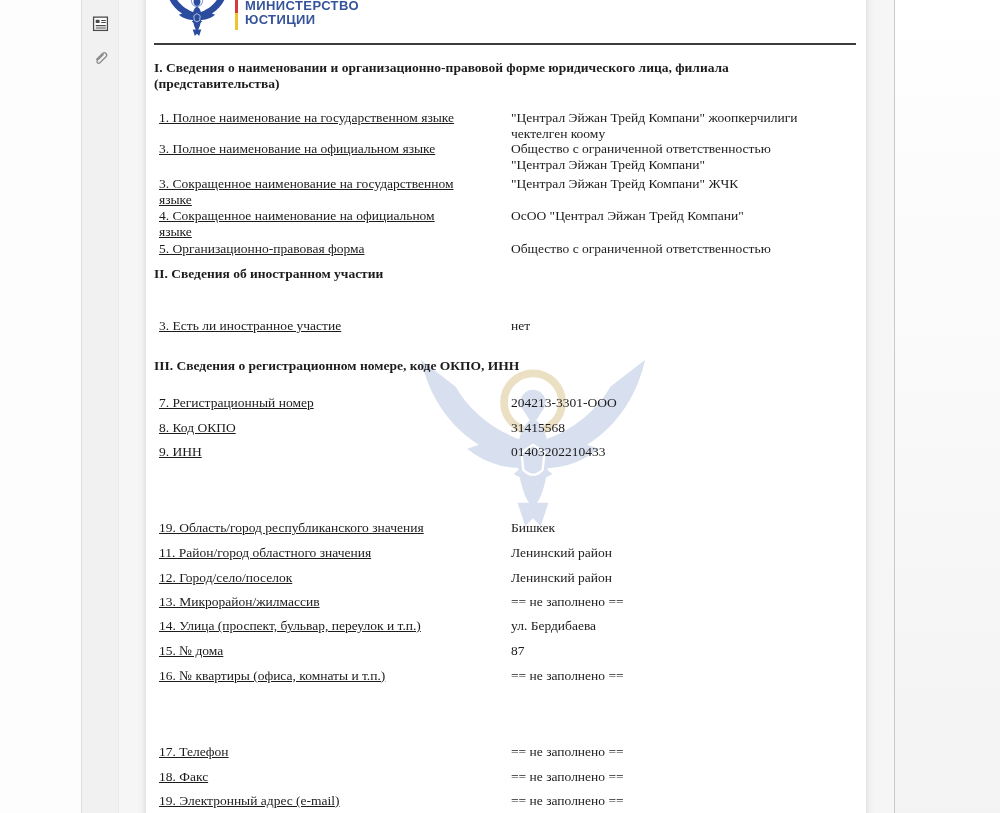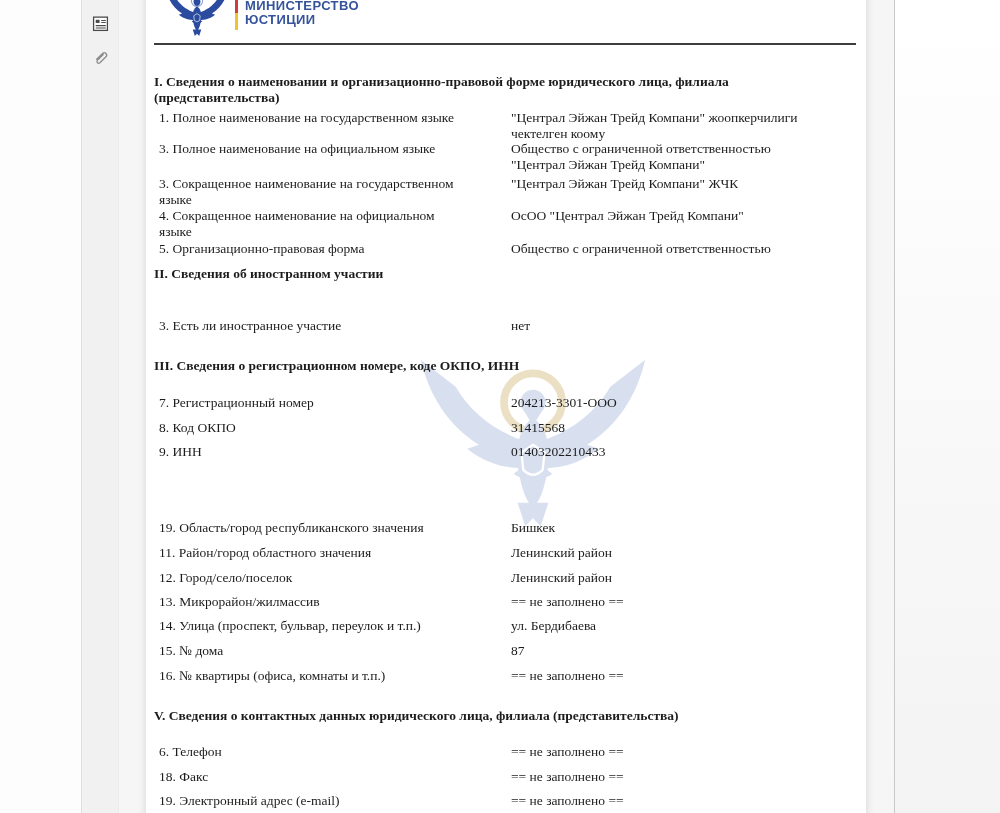--- a/index.html
+++ b/index.html
@@ -24,21 +24,21 @@
   .eagle-logo{position:absolute;left:19px;top:50px;width:64px;height:48px;}
   .logo-bar{position:absolute;left:89px;top:54px;width:3px;height:38px;
     background:linear-gradient(#d23c3c 0,#d23c3c 55%,#eec32d 55%,#eec32d 100%);}
   .logo-text{position:absolute;left:99px;top:61px;
     font-family:"Liberation Sans","DejaVu Sans",sans-serif;font-weight:bold;
     font-size:13px;line-height:13.5px;letter-spacing:.4px;color:#35549b;}
   .rule{position:absolute;left:8px;top:105px;width:702px;height:2px;background:#3d3d3d;}
   .watermark{position:absolute;left:271px;top:414px;width:232px;height:126px;opacity:.55;}
   .h{position:absolute;left:8px;width:702px;font-weight:bold;font-size:13.5px;line-height:15.5px;white-space:pre-line;}
   .row{position:absolute;left:13px;width:700px;font-size:13.5px;line-height:15.5px;}
-  .lbl{position:absolute;left:0;top:0;width:340px;white-space:pre-line;}
+  .lbl{position:absolute;left:0;top:0;width:340px;white-space:pre-line;text-decoration:underline;}
   .val{position:absolute;left:352px;top:0;width:352px;white-space:pre-line;}
 </style>
 </head>
 <body>
 
 <div class="left-panel"></div>
 
 <div class="toolstrip">
   <button class="tool-btn" style="top:15px">
     <span>
@@ -93,21 +93,21 @@
         <path d="M56 46 C42 42 28 32 20 18 L2 4 C6 22 16 38 32 48 L26 50 C36 58 46 60 54 60 L50 63 C54 66 58 66 60 66 Z"></path>
         <circle cx="60" cy="26" r="6.5"></circle>
         <path d="M55 30 L65 30 L60 38 Z"></path>
         <path d="M60 34 C66 38 69 46 68 58 C66 72 63 78 60 80 C57 78 54 72 52 58 C51 46 54 38 60 34 Z"></path>
         <path d="M52 78 L68 78 L64 90 L60 86 L56 90 Z"></path>
       </g>
       <path d="M60 48 L66 52 L65 61 Q60 66 55 61 L54 52 Z" fill="none" stroke="#ffffff" stroke-width="1.2"></path>
     </svg>
   </span>
 
-  <div class="h" style="top:136px">I. Сведения о наименовании и организационно-правовой форме юридического лица, филиала
+  <div class="h" style="top:122px">I. Сведения о наименовании и организационно-правовой форме юридического лица, филиала
 (представительства)</div>
   <div class="row" style="top:172px">
     <div class="lbl">1. Полное наименование на государственном языке</div>
     <div class="val">"Централ Эйжан Трейд Компани" жоопкерчилиги
 чектелген коому</div>
   </div>
   <div class="row" style="top:203px">
     <div class="lbl">3. Полное наименование на официальном языке</div>
     <div class="val">Общество с ограниченной ответственностью
 "Централ Эйжан Трейд Компани"</div>
@@ -169,23 +169,22 @@
   </div>
   <div class="row" style="top:705px">
     <div class="lbl">15. № дома</div>
     <div class="val">87</div>
   </div>
   <div class="row" style="top:730px">
     <div class="lbl">16. № квартиры (офиса, комнаты и т.п.)</div>
     <div class="val">== не заполнено ==</div>
   </div>
 
-  <div class="h" style="top:770px">V. Сведения о контактных данных юридического лица, филиала (представительства)</div>
   <div class="row" style="top:806px">
-    <div class="lbl">6. Телефон</div>
+    <div class="lbl">17. Телефон</div>
     <div class="val">== не заполнено ==</div>
   </div>
   <div class="row" style="top:831px">
     <div class="lbl">18. Факс</div>
     <div class="val">== не заполнено ==</div>
   </div>
   <div class="row" style="top:855px">
     <div class="lbl">19. Электронный адрес (e-mail)</div>
     <div class="val">== не заполнено ==</div>
   </div>

